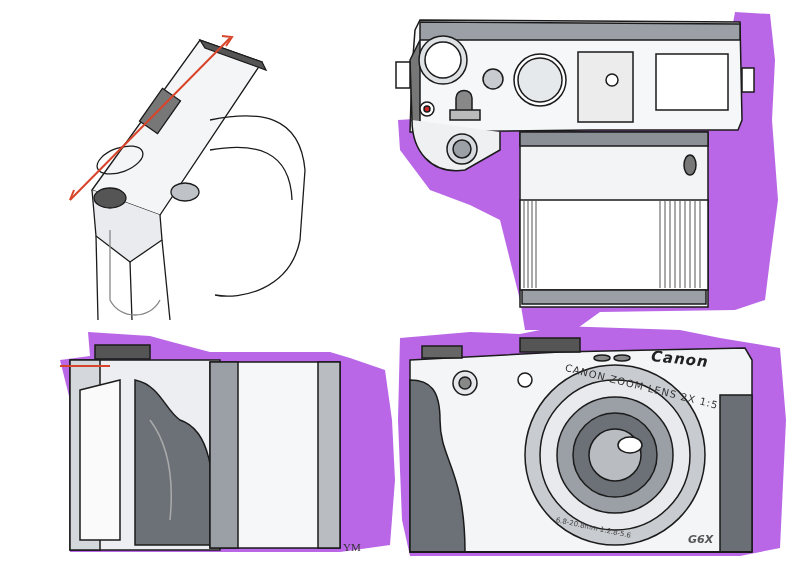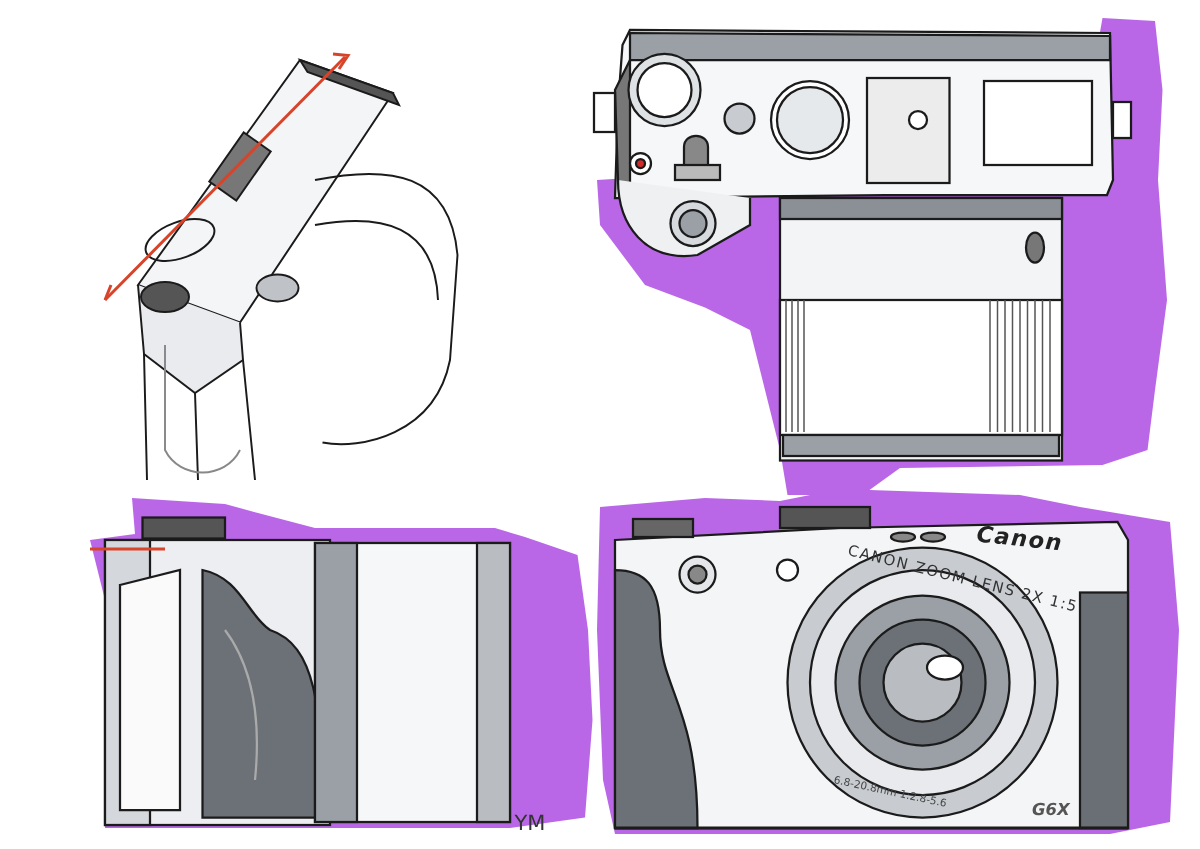--- a/index.html
+++ b/index.html
@@ -2,21 +2,21 @@
 <html><head>
 <meta charset="utf-8">
 <style>
   html,body{margin:0;padding:0;background:#ffffff;}
   body{width:800px;height:566px;position:relative;overflow:hidden;font-family:"Liberation Sans",sans-serif;}
   .sketch{position:absolute;left:0;top:0;width:800px;height:566px;}
   .lbl{position:absolute;font-family:"DejaVu Sans",sans-serif;color:#222;}
   .brand{left:651px;top:350px;font-size:15px;font-weight:bold;letter-spacing:1px;font-style:italic;transform:rotate(6deg);}
   .lenstxt{left:563px;top:381px;font-size:10px;letter-spacing:1px;transform:rotate(14deg);color:#333;}
   .model{left:688px;top:533px;font-size:11px;font-weight:bold;color:#555;font-style:italic;}
-  .sig{left:343px;top:541px;font-size:14px;color:#333;}
+  .sig{left:343px;top:541px;font-size:11px;color:#333;font-family:Liberation Serif, serif;}
   .spec{left:555px;top:524px;font-size:7px;color:#444;transform:rotate(12deg);}
 </style>
 </head>
 <body>
 
 <svg class="sketch" viewBox="0 0 800 566" xmlns="http://www.w3.org/2000/svg">
 
   <g fill="#b65fe6" opacity="0.95">
 
     <path d="M735,12 L770,14 L775,60 L772,120 L778,200 L770,260 L765,300 L735,310 L600,312 L575,330 L525,330 L520,300 L500,220 L470,205 L430,190 L400,150 L398,120 L430,118 L445,100 L720,96 Z"></path>

